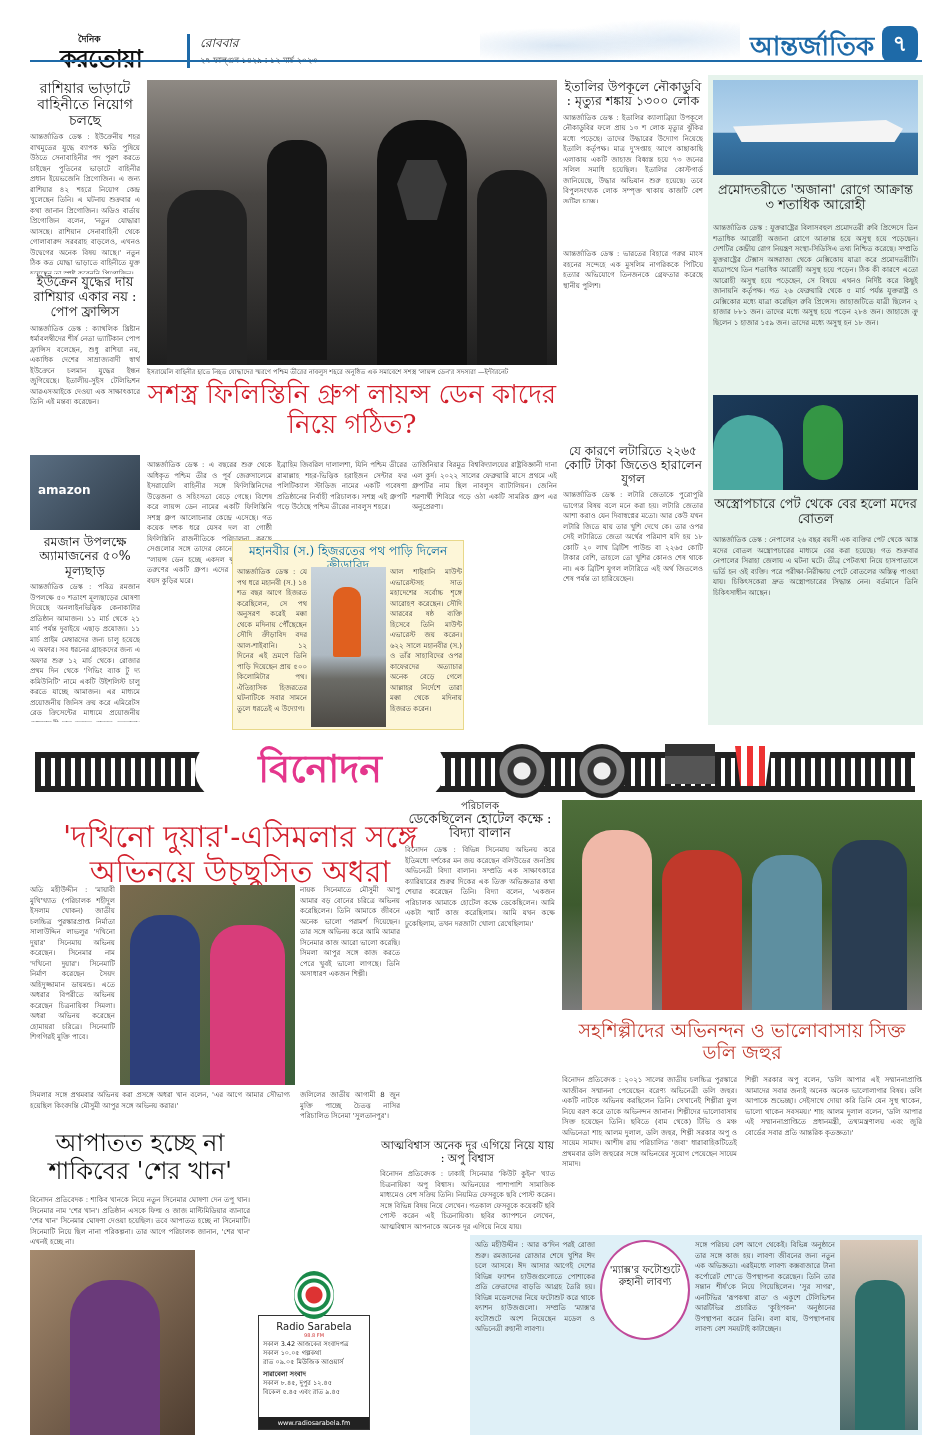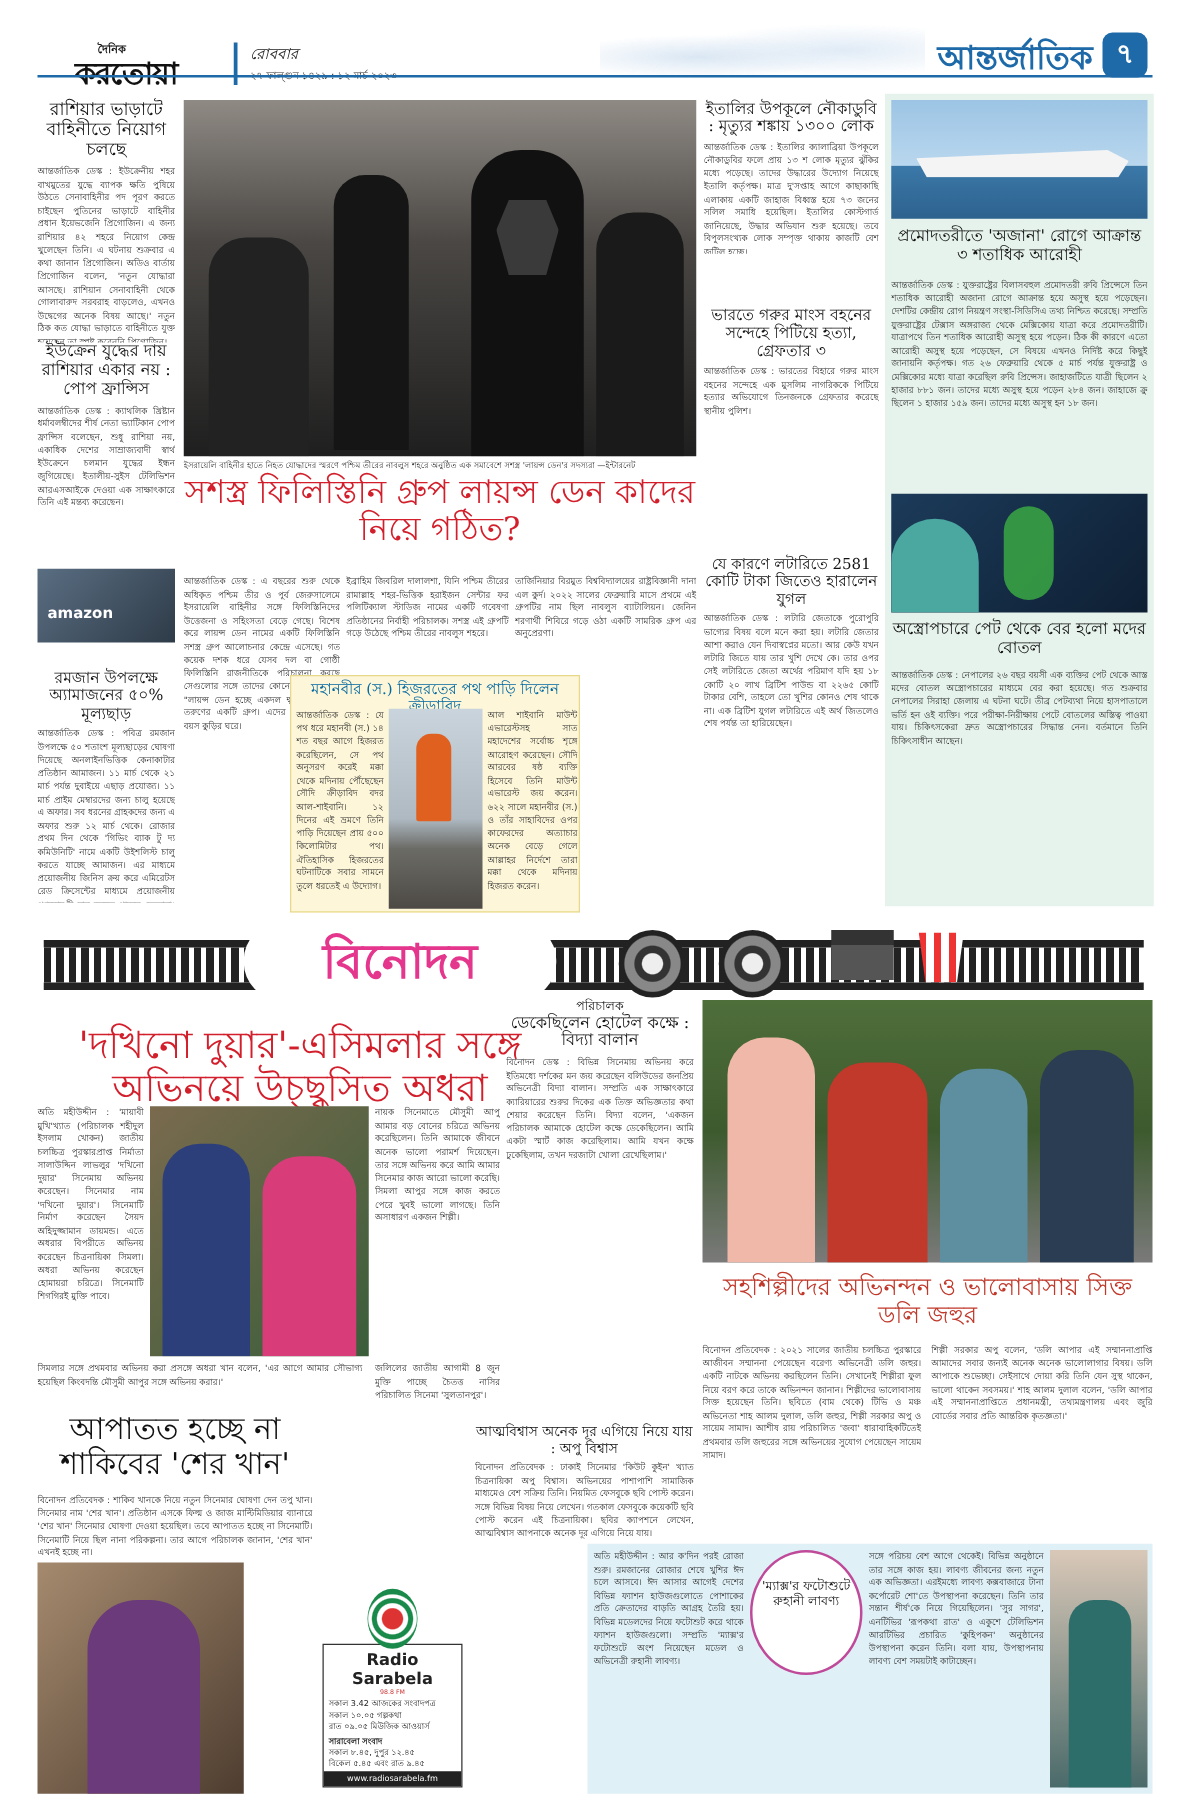--- a/index.html
+++ b/index.html
@@ -65,41 +65,40 @@
   <div style="position:absolute;left:20px;top:110px;width:80px;height:175px;background:#222;border-radius:30px 30px 0 0;"></div>
   <div style="position:absolute;left:330px;top:90px;width:70px;height:195px;background:#1a1a1a;border-radius:30px 30px 0 0;"></div>
 </div>
 <div class="abs caption" style="left:147px;top:367px;width:410px;">ইসরায়েলি বাহিনীর হাতে নিহত যোদ্ধাদের স্মরণে পশ্চিম তীরের নাবলুস শহরে অনুষ্ঠিত এক সমাবেশে সশস্ত্র 'লায়ন্স ডেন'র সদস্যরা —ইন্টারনেট</div>
 
 <div class="abs" style="left:563px;top:80px;width:140px;">
   <div class="hl" style="font-size:12.5px;">ইতালির উপকূলে নৌকাডুবি : মৃত্যুর শঙ্কায় ১৩০০ লোক</div>
   <div class="body-text" style="height:90px;margin-top:4px;">আন্তর্জাতিক ডেস্ক : ইতালির ক্যালাব্রিয়া উপকূলে নৌকাডুবির ফলে প্রায় ১৩ শ লোক মৃত্যুর ঝুঁকির মধ্যে পড়েছে। তাদের উদ্ধারের উদ্যোগ নিয়েছে ইতালি কর্তৃপক্ষ। মাত্র দু'সপ্তাহ আগে কাছাকাছি এলাকায় একটি জাহাজ বিধ্বস্ত হয়ে ৭৩ জনের সলিল সমাধি হয়েছিল। ইতালির কোস্টগার্ড জানিয়েছে, উদ্ধার অভিযান শুরু হয়েছে। তবে বিপুলসংখ্যক লোক সম্পৃক্ত থাকায় কাজটি বেশ জটিল হচ্ছে।</div>
 </div>
 <div class="abs" style="left:563px;top:245px;width:140px;">
-  <div class="hl" style="font-size:12.5px;">ভারতে গরুর মাংস বহনের সন্দেহে পিটিয়ে হত্যা, গ্রেফতার ৩</div>
   <div class="body-text" style="height:125px;margin-top:4px;">আন্তর্জাতিক ডেস্ক : ভারতের বিহারে গরুর মাংস বহনের সন্দেহে এক মুসলিম নাগরিককে পিটিয়ে হত্যার অভিযোগে তিনজনকে গ্রেফতার করেছে স্থানীয় পুলিশ।</div>
 </div>
 
 <div class="abs green-box" style="left:708px;top:75px;width:215px;height:650px;">
   <div class="photo" style="position:absolute;left:5px;top:5px;width:205px;height:95px;background:linear-gradient(180deg,#9cc4e4 0%,#b9d7ee 55%,#3b78a8 56%,#2d628e 100%);">
     <div style="position:absolute;left:20px;top:40px;width:170px;height:22px;background:#f4f4f4;clip-path:polygon(0 30%,90% 0,100% 40%,95% 100%,5% 100%);"></div>
   </div>
   <div class="hl" style="position:absolute;left:5px;top:108px;width:205px;font-size:13px;">প্রমোদতরীতে 'অজানা' রোগে আক্রান্ত ৩ শতাধিক আরোহী</div>
   <div class="body-text" style="position:absolute;left:5px;top:148px;width:205px;height:168px;">আন্তর্জাতিক ডেস্ক : যুক্তরাষ্ট্রের বিলাসবহুল প্রমোদতরী রুবি প্রিন্সেসে তিন শতাধিক আরোহী অজানা রোগে আক্রান্ত হয়ে অসুস্থ হয়ে পড়েছেন। দেশটির কেন্দ্রীয় রোগ নিয়ন্ত্রণ সংস্থা-সিডিসিএ তথ্য নিশ্চিত করেছে। সম্প্রতি যুক্তরাষ্ট্রের টেক্সাস অঙ্গরাজ্য থেকে মেক্সিকোয় যাত্রা করে প্রমোদতরীটি। যাত্রাপথে তিন শতাধিক আরোহী অসুস্থ হয়ে পড়েন। ঠিক কী কারণে এতো আরোহী অসুস্থ হয়ে পড়েছেন, সে বিষয়ে এখনও নির্দিষ্ট করে কিছুই জানায়নি কর্তৃপক্ষ। গত ২৬ ফেব্রুয়ারি থেকে ৫ মার্চ পর্যন্ত যুক্তরাষ্ট্র ও মেক্সিকোর মধ্যে যাত্রা করেছিল রুবি প্রিন্সেস। জাহাজটিতে যাত্রী ছিলেন ২ হাজার ৮৮১ জন। তাদের মধ্যে অসুস্থ হয়ে পড়েন ২৮৪ জন। জাহাজে ক্রু ছিলেন ১ হাজার ১৫৯ জন। তাদের মধ্যে অসুস্থ হন ১৮ জন।</div>
   <div class="photo" style="position:absolute;left:5px;top:320px;width:205px;height:95px;background:linear-gradient(135deg,#1c3b5a,#0e1f33);">
     <div style="position:absolute;left:90px;top:10px;width:40px;height:75px;background:#3cb043;border-radius:20px;opacity:.8;"></div>
     <div style="position:absolute;left:0;top:20px;width:70px;height:75px;background:#4aa8a0;border-radius:35px 35px 0 0;"></div>
   </div>
   <div class="hl" style="position:absolute;left:5px;top:422px;width:205px;font-size:13px;">অস্ত্রোপচারে পেট থেকে বের হলো মদের বোতল</div>
   <div class="body-text" style="position:absolute;left:5px;top:460px;width:205px;height:180px;">আন্তর্জাতিক ডেস্ক : নেপালের ২৬ বছর বয়সী এক ব্যক্তির পেট থেকে আস্ত মদের বোতল অস্ত্রোপচারের মাধ্যমে বের করা হয়েছে। গত শুক্রবার নেপালের সিরাহা জেলায় এ ঘটনা ঘটে। তীব্র পেটব্যথা নিয়ে হাসপাতালে ভর্তি হন ওই ব্যক্তি। পরে পরীক্ষা-নিরীক্ষায় পেটে বোতলের অস্তিত্ব পাওয়া যায়। চিকিৎসকেরা দ্রুত অস্ত্রোপচারের সিদ্ধান্ত নেন। বর্তমানে তিনি চিকিৎসাধীন আছেন।</div>
 </div>
 
 <div class="abs hl red-hl" style="left:147px;top:380px;width:410px;font-size:26px;">সশস্ত্র ফিলিস্তিনি গ্রুপ লায়ন্স ডেন কাদের নিয়ে গঠিত?</div>
 
-<div class="abs photo" style="left:30px;top:455px;width:110px;height:59px;background:linear-gradient(135deg,#5a6e82,#2e3b48);">
+<div class="abs photo" style="left:30px;top:455px;width:110px;height:75px;background:linear-gradient(135deg,#5a6e82,#2e3b48);">
   <span style="position:absolute;left:8px;top:28px;color:#fff;font-size:12px;font-weight:bold;">amazon</span>
 </div>
 <div class="abs" style="left:30px;top:535px;width:110px;">
   <div class="hl" style="font-size:12.5px;">রমজান উপলক্ষে অ্যামাজনের ৫০% মূল্যছাড়</div>
   <div class="body-text" style="height:140px;margin-top:4px;">আন্তর্জাতিক ডেস্ক : পবিত্র রমজান উপলক্ষে ৫০ শতাংশ মূল্যছাড়ের ঘোষণা দিয়েছে অনলাইনভিত্তিক কেনাকাটার প্রতিষ্ঠান আমাজন। ১১ মার্চ থেকে ২১ মার্চ পর্যন্ত দুবাইয়ে এছাড় প্রযোজ্য। ১১ মার্চ প্রাইম মেম্বারদের জন্য চালু হয়েছে এ অফার। সব ধরনের গ্রাহকদের জন্য এ অফার শুরু ১২ মার্চ থেকে। রোজার প্রথম দিন থেকে 'গিভিং ব্যাক টু দ্য কমিউনিটি' নামে একটি উইশলিস্ট চালু করতে যাচ্ছে আমাজন। এর মাধ্যমে প্রয়োজনীয় জিনিস ক্রয় করে এমিরেটস রেড ক্রিসেন্টের মাধ্যমে প্রয়োজনীয় পণ্যসামগ্রী দান করতে পারবে ক্রেতারা। এ অঞ্চলে বছরের সবচেয়ে আনন্দের ও তাৎপর্যপূর্ণ সময় হচ্ছে রমজান। গ্রাহকরা যাতে রমজানের প্রস্তুতি নিতে পারে, সেজন্য এ অফার নিয়ে হাজির আমাজন।</div>
 </div>
 
 <div class="abs body-text" style="left:147px;top:460px;width:125px;height:265px;">আন্তর্জাতিক ডেস্ক : এ বছরের শুরু থেকে অধিকৃত পশ্চিম তীর ও পূর্ব জেরুসালেমে ইসরায়েলি বাহিনীর সঙ্গে ফিলিস্তিনিদের উত্তেজনা ও সহিংসতা বেড়ে গেছে। বিশেষ করে লায়ন্স ডেন নামের একটি ফিলিস্তিনি সশস্ত্র গ্রুপ আলোচনার কেন্দ্রে এসেছে। গত কয়েক দশক ধরে যেসব দল বা গোষ্ঠী ফিলিস্তিনি রাজনীতিকে পরিচালনা করছে সেগুলোর সঙ্গে তাদের কোনো সম্পর্ক নেই। "লায়ন্স ডেন হচ্ছে একদল ক্ষুব্ধ ফিলিস্তিনি তরুণের একটি গ্রুপ। এদের বেশিরভাগেরই বয়স কুড়ির ঘরে।</div>
 <div class="abs body-text" style="left:277px;top:460px;width:130px;height:80px;">ইব্রাহিম জিবরিল দালালশা, যিনি পশ্চিম তীরের রামাল্লাহ শহর-ভিত্তিক হরাইজন সেন্টার ফর পলিটিক্যাল স্টাডিজ নামের একটি গবেষণা প্রতিষ্ঠানের নির্বাহী পরিচালক। সশস্ত্র এই গ্রুপটি গড়ে উঠেছে পশ্চিম তীরের নাবলুস শহরে।</div>
 <div class="abs body-text" style="left:412px;top:460px;width:145px;height:265px;">তার্জিনিয়ার বিরমুত বিশ্ববিদ্যালয়ের রাষ্ট্রবিজ্ঞানী দানা এল কুর্দ। ২০২২ সালের ফেব্রুয়ারি মাসে প্রথমে এই গ্রুপটির নাম ছিল নাবলুস ব্যাটালিয়ন। জেনিন শরণার্থী শিবিরে গড়ে ওঠা একটি সামরিক গ্রুপ এর অনুপ্রেরণা।</div>
@@ -107,21 +106,21 @@
 <div class="abs yellow-box" style="left:232px;top:540px;width:232px;height:190px;">
   <div class="hl" style="font-size:12px;margin:4px 0;color:#0369a1;">মহানবীর (স.) হিজরতের পথ পাড়ি দিলেন ক্রীড়াবিদ</div>
   <div class="body-text" style="position:absolute;left:4px;top:26px;width:70px;height:160px;">আন্তর্জাতিক ডেস্ক : যে পথ ধরে মহানবী (স.) ১৪ শত বছর আগে হিজরত করেছিলেন, সে পথ অনুসরণ করেই মক্কা থেকে মদিনায় পৌঁছেছেন সৌদি ক্রীড়াবিদ বদর আল-শাইবানি। ১২ দিনের এই ভ্রমণে তিনি পাড়ি দিয়েছেন প্রায় ৫০০ কিলোমিটার পথ। ঐতিহাসিক হিজরতের ঘটনাটিকে সবার সামনে তুলে ধরতেই এ উদ্যোগ।</div>
   <div class="photo" style="position:absolute;left:78px;top:26px;width:75px;height:160px;background:linear-gradient(180deg,#c9d4dc 0%,#aeb9c2 55%,#6b6b66 70%,#4d4a45 100%);">
     <div style="position:absolute;left:22px;top:20px;width:28px;height:70px;background:#e0601f;border-radius:12px 12px 2px 2px;"></div>
   </div>
   <div class="body-text" style="position:absolute;left:157px;top:26px;width:72px;height:160px;">আল শাইবানি মাউন্ট এভারেস্টসহ সাত মহাদেশের সর্বোচ্চ শৃঙ্গে আরোহণ করেছেন। সৌদি আরবের ষষ্ঠ ব্যক্তি হিসেবে তিনি মাউন্ট এভারেস্ট জয় করেন। ৬২২ সালে মহানবীর (স.) ও তাঁর সাহাবিদের ওপর কাফেরদের অত্যাচার অনেক বেড়ে গেলে আল্লাহর নির্দেশে তারা মক্কা থেকে মদিনায় হিজরত করেন।</div>
 </div>
 
 <div class="abs" style="left:563px;top:445px;width:140px;">
-  <div class="hl" style="font-size:12px;">যে কারণে লটারিতে 2581 কোটি টাকা জিতেও হারালেন যুগল</div>
+  <div class="hl" style="font-size:12px;">যে কারণে লটারিতে ২২৬৫ কোটি টাকা জিতেও হারালেন যুগল</div>
   <div class="body-text" style="height:240px;margin-top:4px;">আন্তর্জাতিক ডেস্ক : লটারি জেতাকে পুরোপুরি ভাগ্যের বিষয় বলে মনে করা হয়। লটারি জেতার আশা করাও যেন দিবাস্বপ্নের মতো। আর কেউ যখন লটারি জিতে যায় তার খুশি দেখে কে। তার ওপর সেই লটারিতে জেতা অর্থের পরিমাণ যদি হয় ১৮ কোটি ২০ লাখ ব্রিটিশ পাউন্ড বা ২২৬৫ কোটি টাকার বেশি, তাহলে তো খুশির কোনও শেষ থাকে না। এক ব্রিটিশ যুগল লটারিতে এই অর্থ জিতলেও শেষ পর্যন্ত তা হারিয়েছেন।</div>
 </div>
 
 <div id="binodon" class="abs">
   <div class="film-strip"></div>
   <div class="binodon-title">বিনোদন</div>
   <div class="reel" style="left:460px;top:8px;"></div>
   <div class="reel" style="left:540px;top:8px;"></div>
   <div class="clapper"></div>
   <div class="popcorn"></div>
@@ -154,21 +153,21 @@
 <div class="abs body-text" style="left:745px;top:1075px;width:177px;height:150px;">শিল্পী সরকার অপু বলেন, 'ডলি আপার এই সম্মাননাপ্রাপ্তি আমাদের সবার জন্যই অনেক অনেক ভালোলাগার বিষয়। ডলি আপাকে শুভেচ্ছা। সেইসাথে দোয়া করি তিনি যেন সুস্থ থাকেন, ভালো থাকেন সবসময়।' শাহ আলম দুলাল বলেন, 'ডলি আপার এই সম্মাননাপ্রাপ্তিতে প্রধানমন্ত্রী, তথ্যমন্ত্রণালয় এবং জুরি বোর্ডের সবার প্রতি আন্তরিক কৃতজ্ঞতা।'</div>
 
 <div class="abs hl" style="left:30px;top:1130px;width:220px;font-size:24px;">আপাতত হচ্ছে না শাকিবের 'শের খান'</div>
 <div class="abs body-text" style="left:30px;top:1195px;width:220px;height:50px;">বিনোদন প্রতিবেদক : শাকিব খানকে নিয়ে নতুন সিনেমার ঘোষণা দেন তপু খান। সিনেমার নাম 'শের খান'। প্রতিষ্ঠান এসকে ফিল্ম ও জাজ মাল্টিমিডিয়ার ব্যানারে 'শের খান' সিনেমার ঘোষণা দেওয়া হয়েছিল। তবে আপাতত হচ্ছে না সিনেমাটি। সিনেমাটি নিয়ে ছিল নানা পরিকল্পনা। তার আগে পরিচালক জানান, 'শের খান' এখনই হচ্ছে না।</div>
 <div class="abs photo" style="left:30px;top:1250px;width:165px;height:185px;background:linear-gradient(135deg,#a58a6e,#4e3d30);">
   <div style="position:absolute;left:40px;top:30px;width:90px;height:155px;background:#6a3a7a;border-radius:40px 40px 0 0;"></div>
 </div>
 
 <div class="abs ad-box" style="left:258px;top:1315px;width:112px;height:115px;">
   <div style="position:absolute;left:35px;top:-45px;width:40px;height:48px;border-radius:50%;background:radial-gradient(circle,#d33 0 8px,#fff 9px 12px,#1a8a4a 13px 16px,#fff 17px 19px,#1a8a4a 20px);"></div>
-  <div style="font-size:13px;font-weight:bold;text-align:center;margin-top:5px;">Radio Sarabela</div>
+  <div style="font-size:10px;font-weight:normal;text-align:center;margin-top:5px;">Radio Sarabela</div>
   <div style="font-size:5px;color:#c33;text-align:center;">98.8 FM</div>
   <div style="font-size:6.5px;padding:2px 4px;line-height:9px;">
     <div><span>সকাল 3.42</span> <span>আজকের সংবাদপত্র</span></div>
     <div><span>সকাল ১০.০৫</span> <span>গল্পকথা</span></div>
     <div><span>রাত ০৯.০৫</span> <span>মিউজিক আওয়ার্স</span></div>
     <div style="margin-top:3px;font-weight:bold;">সারাবেলা সংবাদ</div>
     <div>সকাল ৮.৪৫, দুপুর ১২.৪৫</div>
     <div>বিকেল ৫.৪৫ এবং রাত ৯.৪৫</div>
   </div>
   <div style="position:absolute;left:0;bottom:0;width:100%;background:#222;color:#fff;font-size:6.5px;text-align:center;padding:2px 0;">www.radiosarabela.fm</div>

